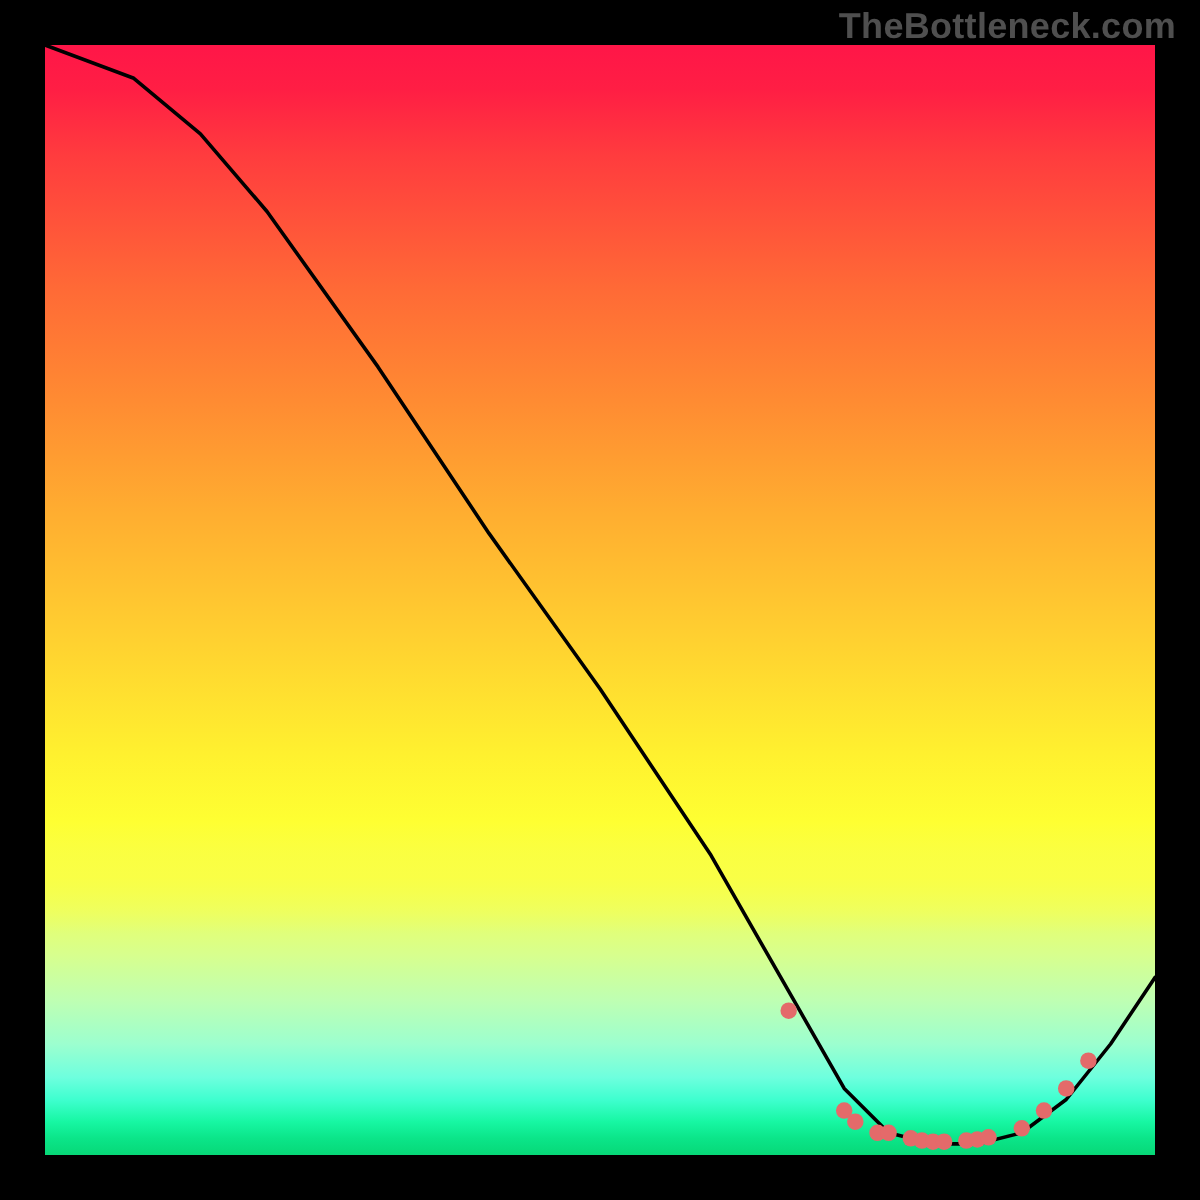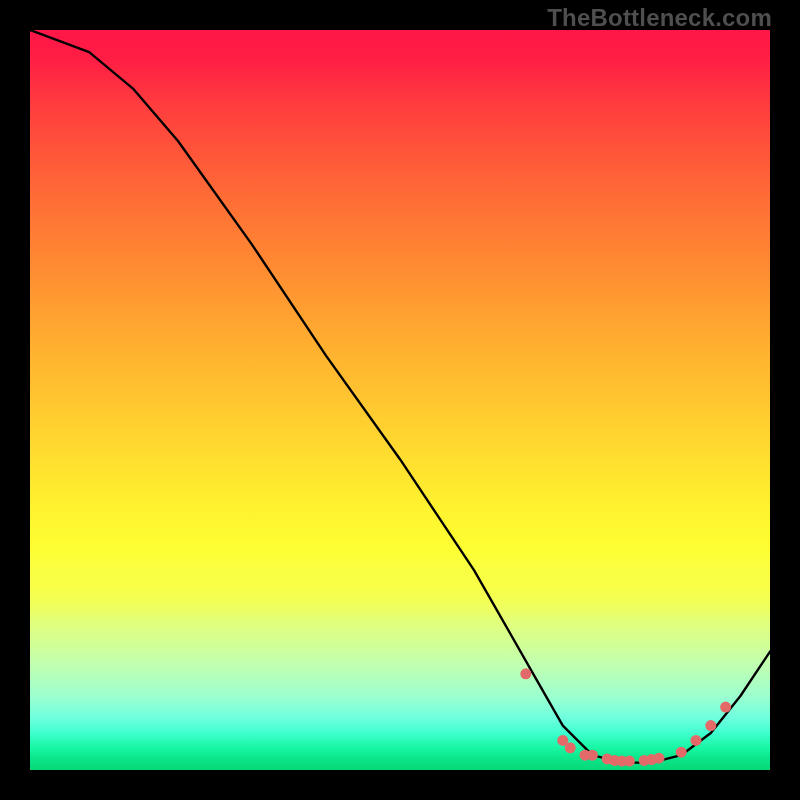--- a/index.html
+++ b/index.html
@@ -13,21 +13,21 @@
   }
   .frame {
     position: relative;
     width: 800px;
     height: 800px;
     background: #000;
   }
   .watermark {
     position: absolute;
     top: 4px;
-    right: 28px;
+    right: 16px;
     color: #4f4f4f;
     font-size: 24px;
     font-weight: 600;
     letter-spacing: 0.2px;
     z-index: 50;
   }
   .plot-area {
     position: absolute;
     left: 30px;
     top: 30px;

